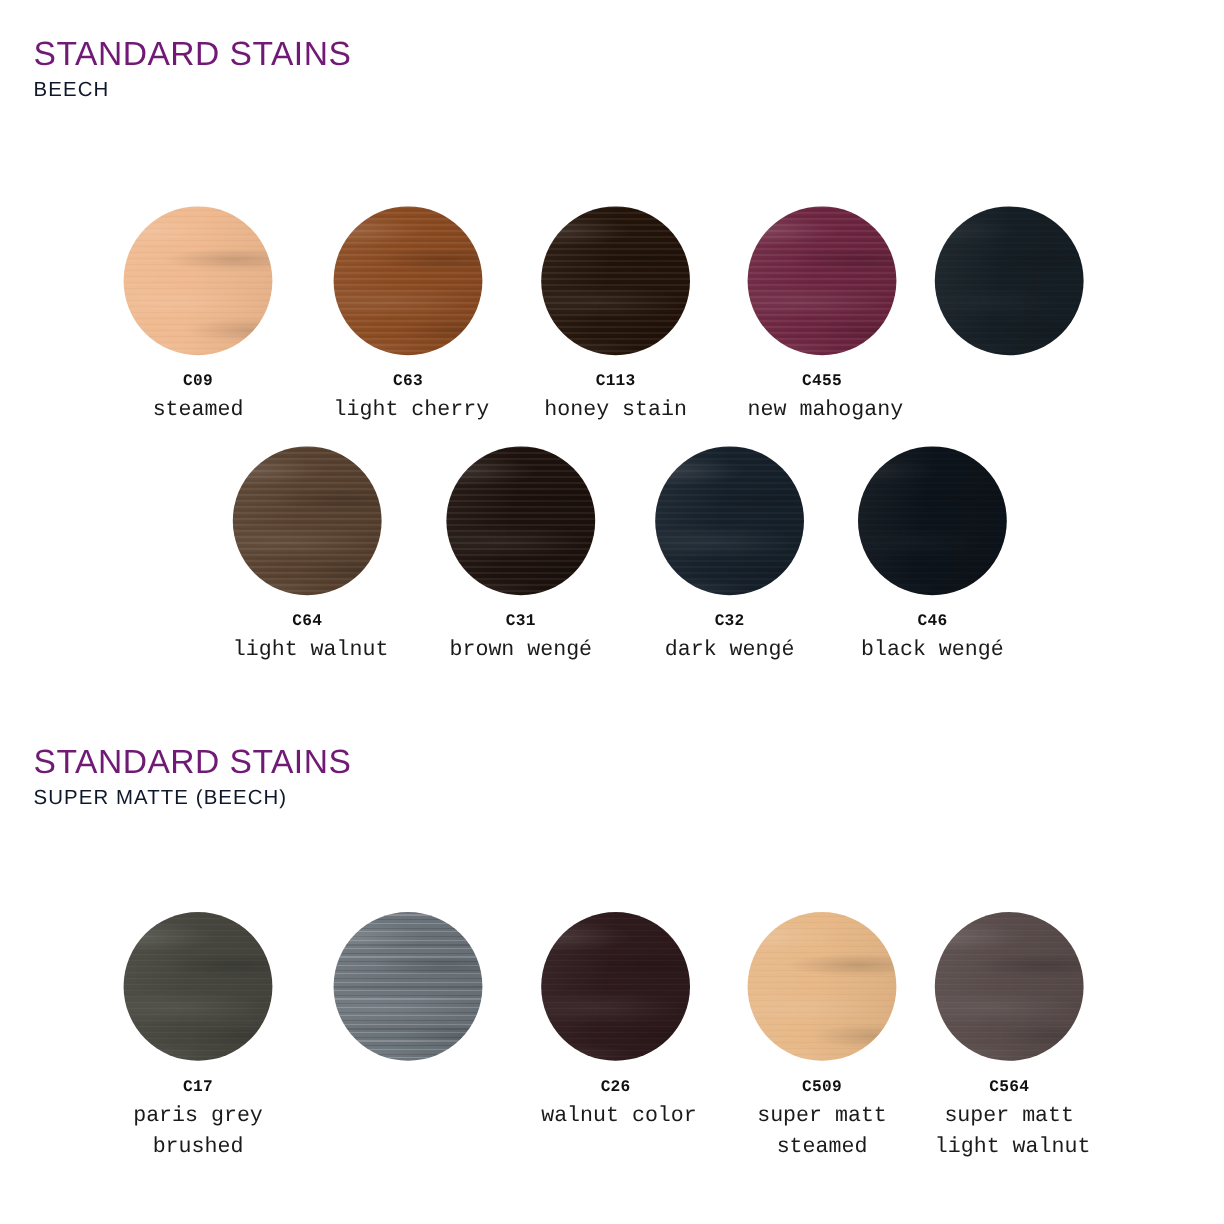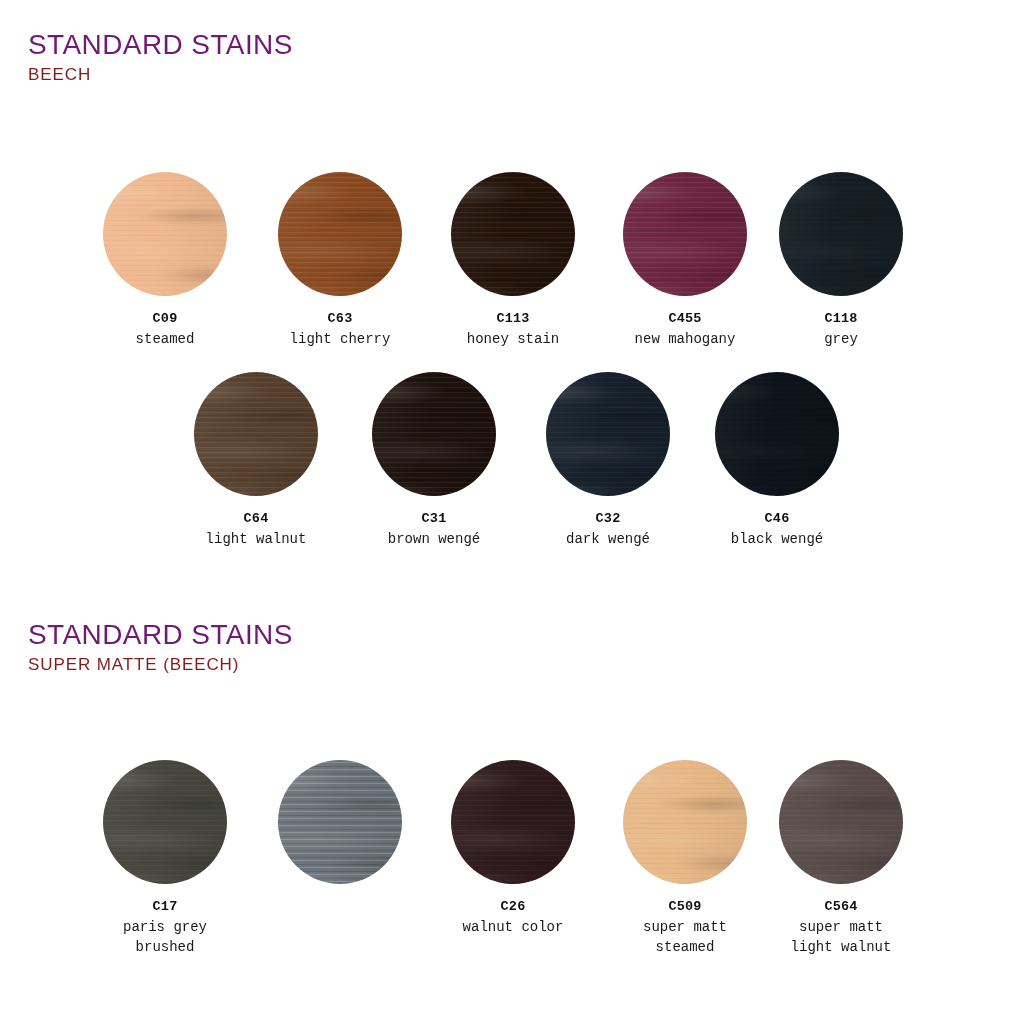--- a/index.html
+++ b/index.html
@@ -33,21 +33,21 @@
     letter-spacing: 0.4px;
     color: #701a75;
     line-height: 1.05;
     margin: 0;
     white-space: nowrap;
   }
   .section-subtitle {
     font-size: 17px;
     font-weight: 400;
     letter-spacing: 0.9px;
-    color: #7f1d1d;
+    color: #0f172a;
     line-height: 1.05;
     margin: 7px 0 0 0;
     white-space: nowrap;
   }
 
   #header-1 { top: 30px; }
   #header-2 { top: 620px; }
 
   
   .swatch-row {
@@ -149,21 +149,21 @@
   }
   .code {
     font-size: 13.5px;
     font-weight: 700;
     color: #111111;
     line-height: 1.45;
     letter-spacing: 0.2px;
     white-space: nowrap;
   }
   .name {
-    font-size: 14px;
+    font-size: 18px;
     font-weight: 400;
     color: #1a1a1a;
     line-height: 1.45;
     white-space: nowrap;
   }
 </style>
 </head>
 <body>
 
 <div class="page">
@@ -232,24 +232,20 @@
         </div>
       </div>
       <div class="swatch" style="left: 779px;">
         <div class="disc-wrap">
           <div class="disc flat" style="background: rgb(21, 30, 36);">
             <div class="grain"></div>
             <div class="mottle"></div>
             <div class="shade"></div>
           </div>
         </div>
-        <div class="swatch-label">
-          <div class="code">C118</div>
-          <div class="name">grey</div>
-        </div>
       </div>
     </div>
 
   <div class="swatch-row" id="row-2">
       <div class="swatch" style="left: 194px;">
         <div class="disc-wrap">
           <div class="disc" style="background: rgb(87, 64, 46);">
             <div class="grain"></div>
             <div class="mottle"></div>
             <div class="shade"></div>

